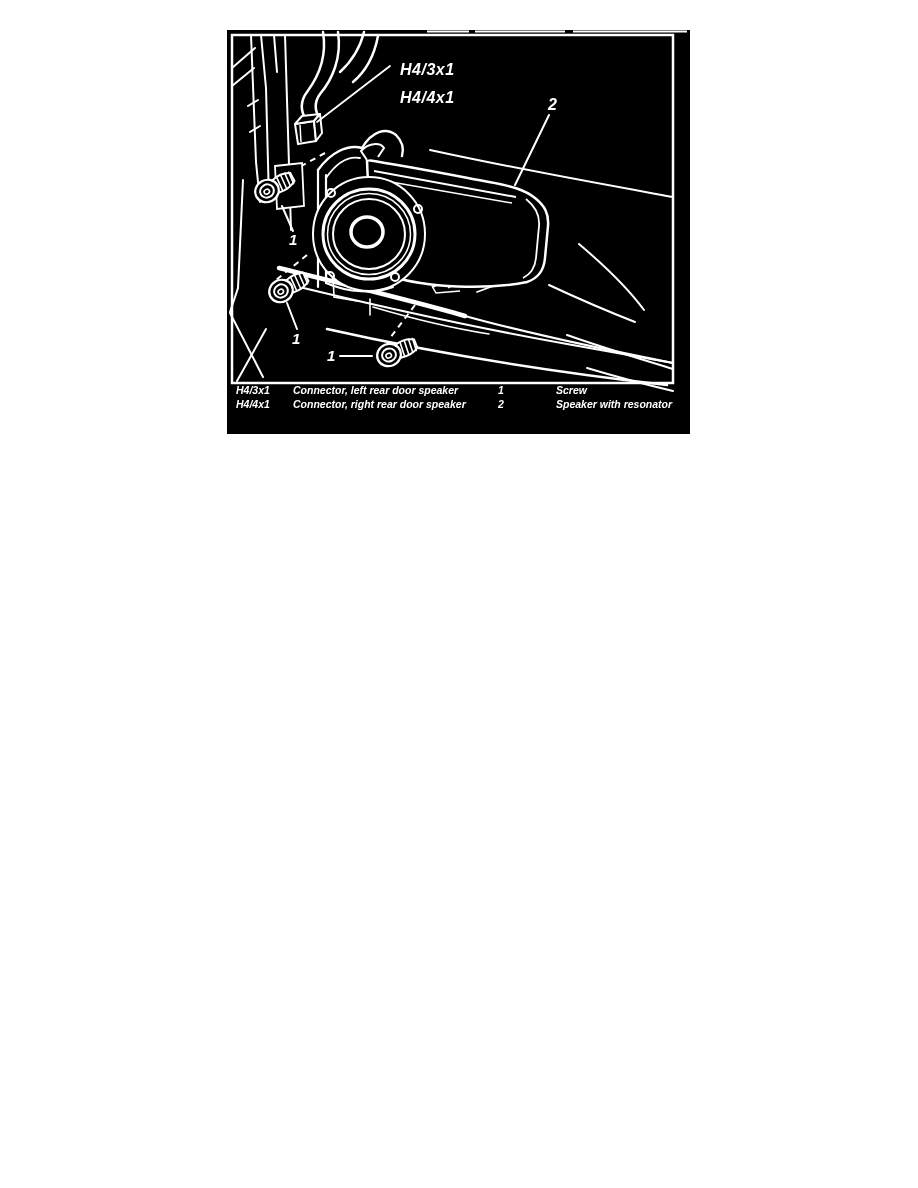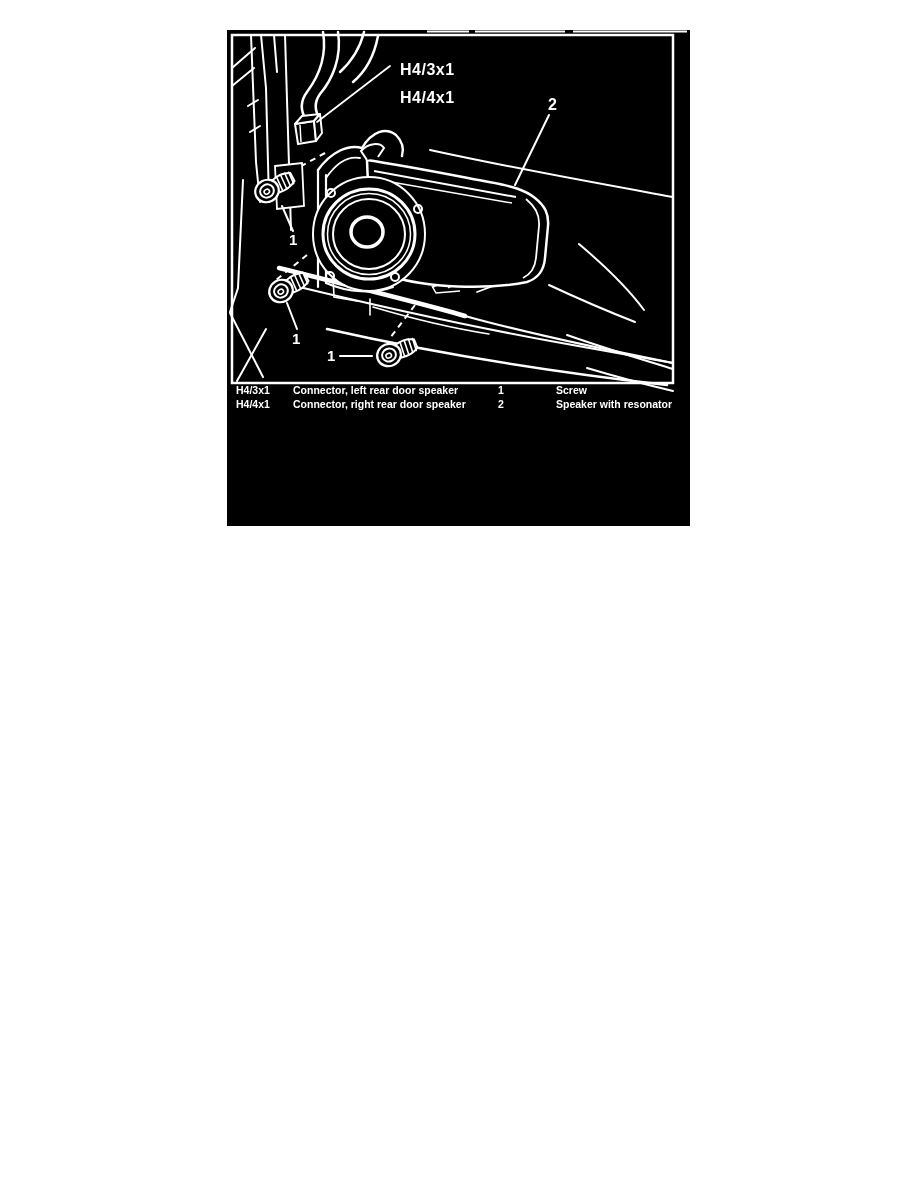--- a/index.html
+++ b/index.html
@@ -6,22 +6,23 @@
   body{
     width:918px;height:1188px;
     background:#ffffff;
     font-family:"Liberation Sans", sans-serif;
     position:relative;
     overflow:hidden;
   }
   .figure{
     position:absolute;
     left:227px;top:30px;
-    width:463px;height:496px;
+    width:463px;height:404px;
     background:#000000;
+    font-style:italic;
   }
   .figure svg{position:absolute;left:0;top:0;}
   svg text{
     font-family:"Liberation Sans", sans-serif;
     font-weight:bold;
     fill:#ffffff;
   }
   .callout{font-size:16px;letter-spacing:0.5px;}
   .ref-num{font-size:15px;}
   .legend-text{font-size:10.5px;letter-spacing:0px;}

